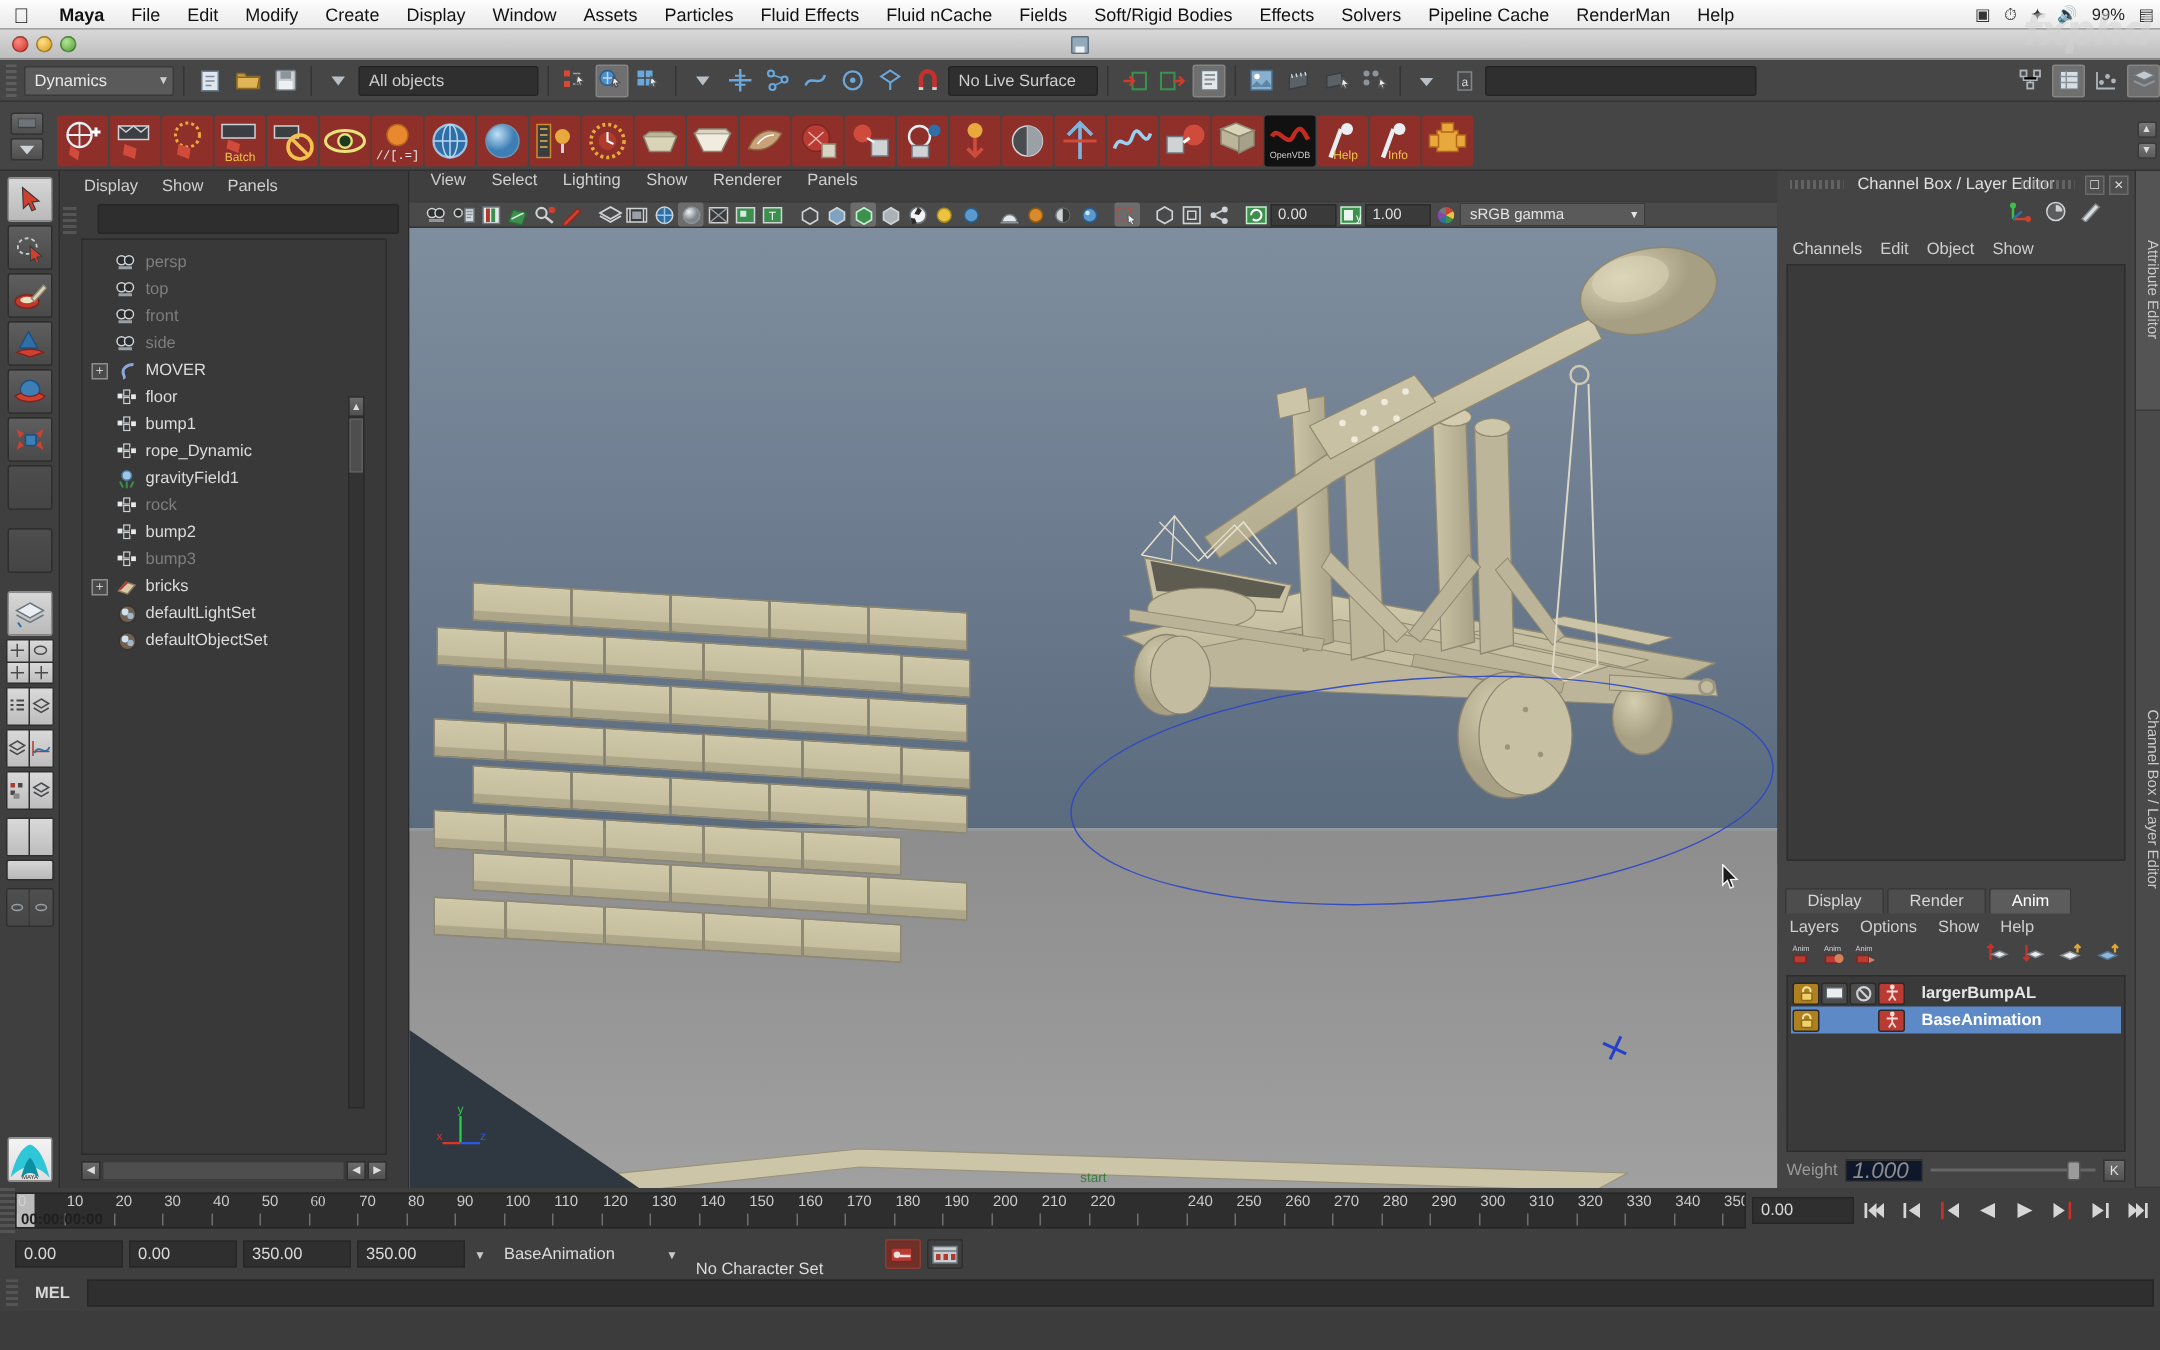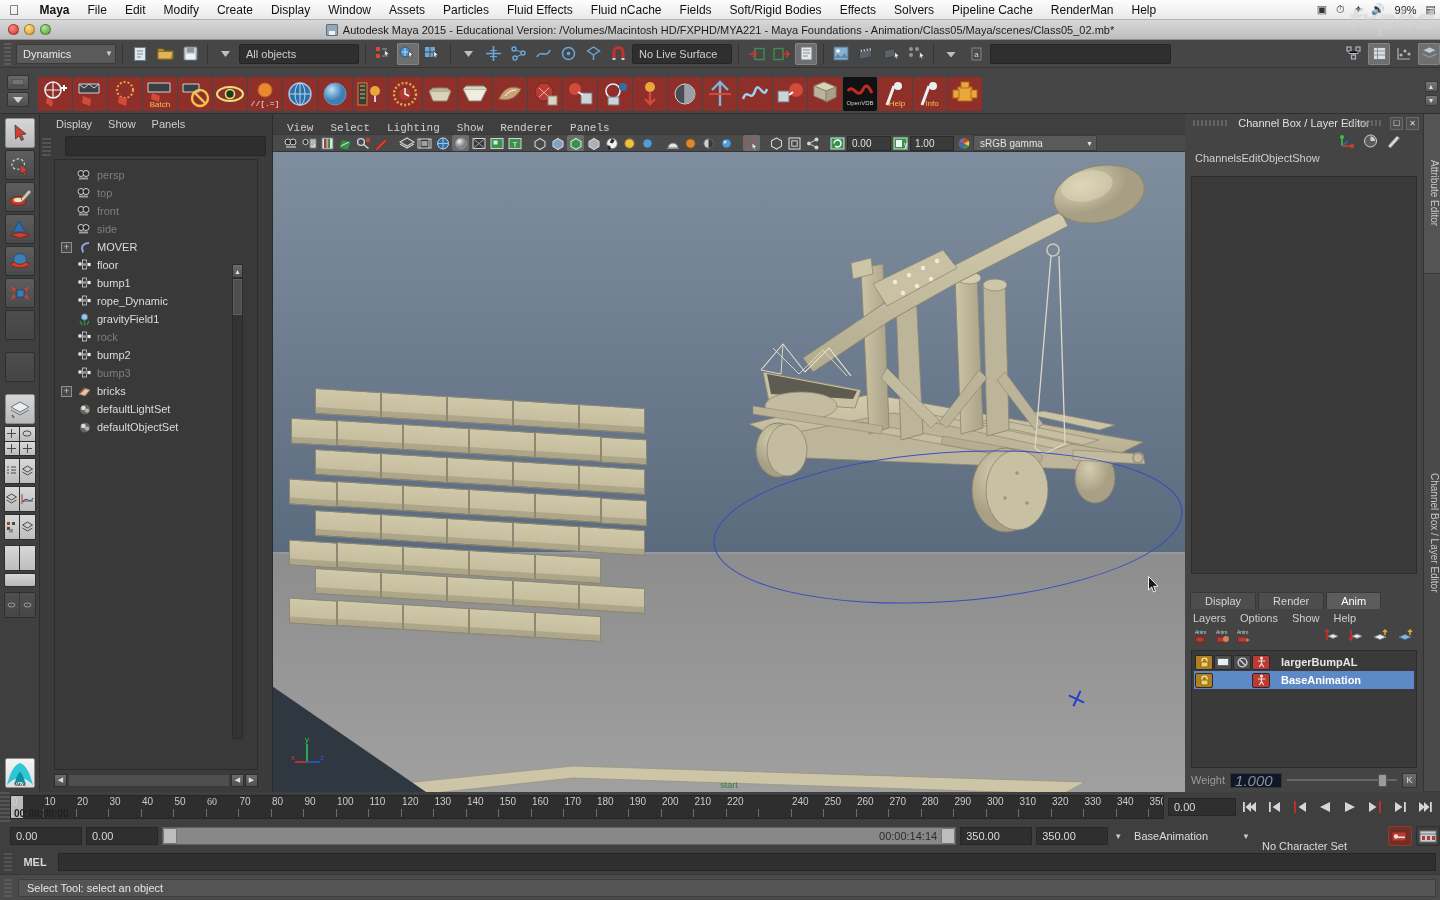--- a/index.html
+++ b/index.html
@@ -140,22 +140,22 @@
   .ol-vsup { position:absolute; right:14px; top:104px; width:11px; height:14px; background:linear-gradient(#6b6b6b,#505050);
      border:1px solid #2e2e2e; display:flex;align-items:center;justify-content:center;font-size:7px;color:#ddd;}
   .ol-hbar { height: 16px; margin: 2px 14px 4px 14px; display: flex; align-items: center; gap: 1px; }
   .ol-hthumb { flex: 1; height: 13px; background: #4e4e4e; border: 1px solid #3a3a3a; }
   .ol-hbtn { width: 13px; height: 13px; background: linear-gradient(#6b6b6b,#505050); border: 1px solid #2e2e2e;
      display:flex;align-items:center;justify-content:center;font-size:7px;color:#ddd;}
 
   
   .viewport { position: absolute; top: 114px; left: 273px; right: 255px; bottom: 108px;
     background: #3b3b3b; display: flex; flex-direction: column; }
-  .vp-menu { height: 20px; display: flex; align-items: flex-end; gap: 17px; padding-left: 14px;
-    color: #cfcfcf; font-size: 11px; background: #3f3f3f; font-family: Liberation Mono, monospace; }
+  .vp-menu { height: 20px; display: flex; align-items: flex-start; gap: 17px; padding-left: 14px;
+    color: #cfcfcf; font-size: 11px; background: #3f3f3f; }
   .vp-toolbar { height: 18px; background: #4a4a4a; border-top: 1px solid #3a3a3a; border-bottom: 1px solid #343434;
     display: flex; align-items: center; gap: 1px; padding-left: 3px; }
   .vtb { width: 17px; height: 16px; display: inline-flex; align-items: center; justify-content: center;
     border-radius: 2px; flex: 0 0 auto; }
   .vtb.on { background: #6c6c6c; }
   .vsep { width: 6px; flex: 0 0 auto; position: relative; }
   .vsep::after { content:""; position:absolute; left:2px; top:1px; bottom:1px; width:2px;
      background: repeating-linear-gradient(to bottom, #6d6d6d 0 2px, transparent 2px 4px); }
   .vnum { height: 15px; min-width: 44px; background: #3a3a3a; border: 1px solid #2b2b2b;
      color: #e0e0e0; font-size: 10px; display: flex; align-items: center; padding: 0 4px; }
@@ -204,21 +204,21 @@
     padding: 10px 0; border-bottom: 1px solid #3a3a3a; background: #545454; }
   .rp-sidetab.sel { background: #4a4a4a; }
   .cb-panel { position: absolute; left: 0; top: 0; right: 17px; height: 462px; background: #444; }
   .cb-titlebar { height: 18px; display: flex; align-items: center; justify-content: center; position: relative;
      color: #e0e0e0; font-size: 11px; }
   .cb-grip { width: 36px; height: 6px; background: repeating-linear-gradient(to right, #777 0 2px, transparent 2px 4px);
      opacity:.6; }
   .cb-tbtn { width: 13px; height: 13px; border: 1px solid #6a6a6a; color:#ddd; font-size:8px;
      display:flex;align-items:center;justify-content:center; background:#4f4f4f;}
   .cb-icons { height: 20px; display: flex; align-items: center; justify-content: flex-end; gap: 8px; padding-right: 22px; }
-  .cb-menu { height: 20px; display: flex; align-items: flex-start; gap: 0; padding-left: 10px; color: #cfcfcf; font-size: 11px; }
+  .cb-menu { height: 20px; display: flex; align-items: flex-end; gap: 12px; padding-left: 10px; color: #cfcfcf; font-size: 11px; }
   .cb-body { position: absolute; left: 6px; right: 6px; top: 62px; bottom: 2px;
      background: #3a3a3a; border: 1px solid #2d2d2d; }
 
   .le-panel { position: absolute; left: 0; right: 17px; top: 478px; bottom: 0; background: #444; }
   .le-tabs { height: 17px; display: flex; align-items: flex-end; padding-left: 5px; gap: 2px; }
   .le-tab { padding: 2px 14px 2px 14px; font-size: 11px; color: #d5d5d5; background: #4d4d4d;
      border: 1px solid #383838; border-bottom: none; border-radius: 2px 2px 0 0; }
   .le-tab.sel { background: #5c5c5c; color: #fff; }
   .le-menu { height: 18px; display: flex; align-items: center; gap: 14px; padding-left: 8px; color: #cfcfcf; font-size: 11px; }
   .le-tools { height: 19px; display: flex; align-items: center; padding: 0 8px; gap: 4px; }
@@ -320,21 +320,20 @@
   </div>
 
   <div class="titlebar">
     <div class="tl-dots">
       <div class="tl-dot tl-red"></div>
       <div class="tl-dot tl-yel"></div>
       <div class="tl-dot tl-grn"></div>
     </div>
     <div class="tl-title">
       <span class="doc-ic"></span>
-      <span>Autodesk Maya 2015 - Educational Version: /Volumes/Macintosh HD/FXPHD/MYA221 - Maya Foundations - Animation/Class05/Maya/scenes/Class05_02.mb*</span>
     </div>
     <div class="fxlogo">fxphd</div>
   </div>
 
   <div class="statusline">
     <div class="gripper"></div>
     <div class="combo" style="width:100px">
       <span>Dynamics</span>
       <span class="caret">▼</span>
     </div>
@@ -1752,25 +1751,20 @@
             <path d="M7 1v10l5.5-5z" fill="#d6d6d6"></path>
             <rect x="13" y="1" width="1.8" height="10" fill="#d6d6d6"></rect>
           </svg>
       </div>
     </div>
   </div>
 
   <div class="rng-row">
     <div class="rng-field">0.00</div>
     <div class="rng-field">0.00</div>
-    <div class="rng-bar">
-      <div class="rng-handle"></div>
-      <div class="rng-tc">00:00:14:14</div>
-      <div class="rng-handle" style="position:absolute;right:0"></div>
-    </div>
     <div class="rng-field">350.00</div>
     <div class="rng-field">350.00</div>
     <div class="rng-combo-caret">▼</div>
     <div class="rng-anim">BaseAnimation</div>
     <div class="rng-combo-caret">▼</div>
     <div class="rng-charset">No Character Set</div>
     <div class="rng-btn" style="background:#6e3028;border-color:#8d3c31">
       <svg width="18" height="13" viewBox="0 0 18 13">
           <rect x="1" y="2" width="14" height="9" fill="#b93b33" stroke="#7d2621"></rect>
           <circle cx="5" cy="6.5" r="2.2" fill="#f0e0dd"></circle>
@@ -1785,18 +1779,14 @@
         </svg>
     </div>
   </div>
 
   <div class="mel-row">
     <div class="mel-grip"></div>
     <div class="mel-lbl">MEL</div>
     <div class="mel-input"></div>
   </div>
 
-  <div class="help-row">
-    <div class="mel-grip"></div>
-    <div class="help-input">Select Tool: select an object</div>
-  </div>
 
 </div>
 
 </body></html>

